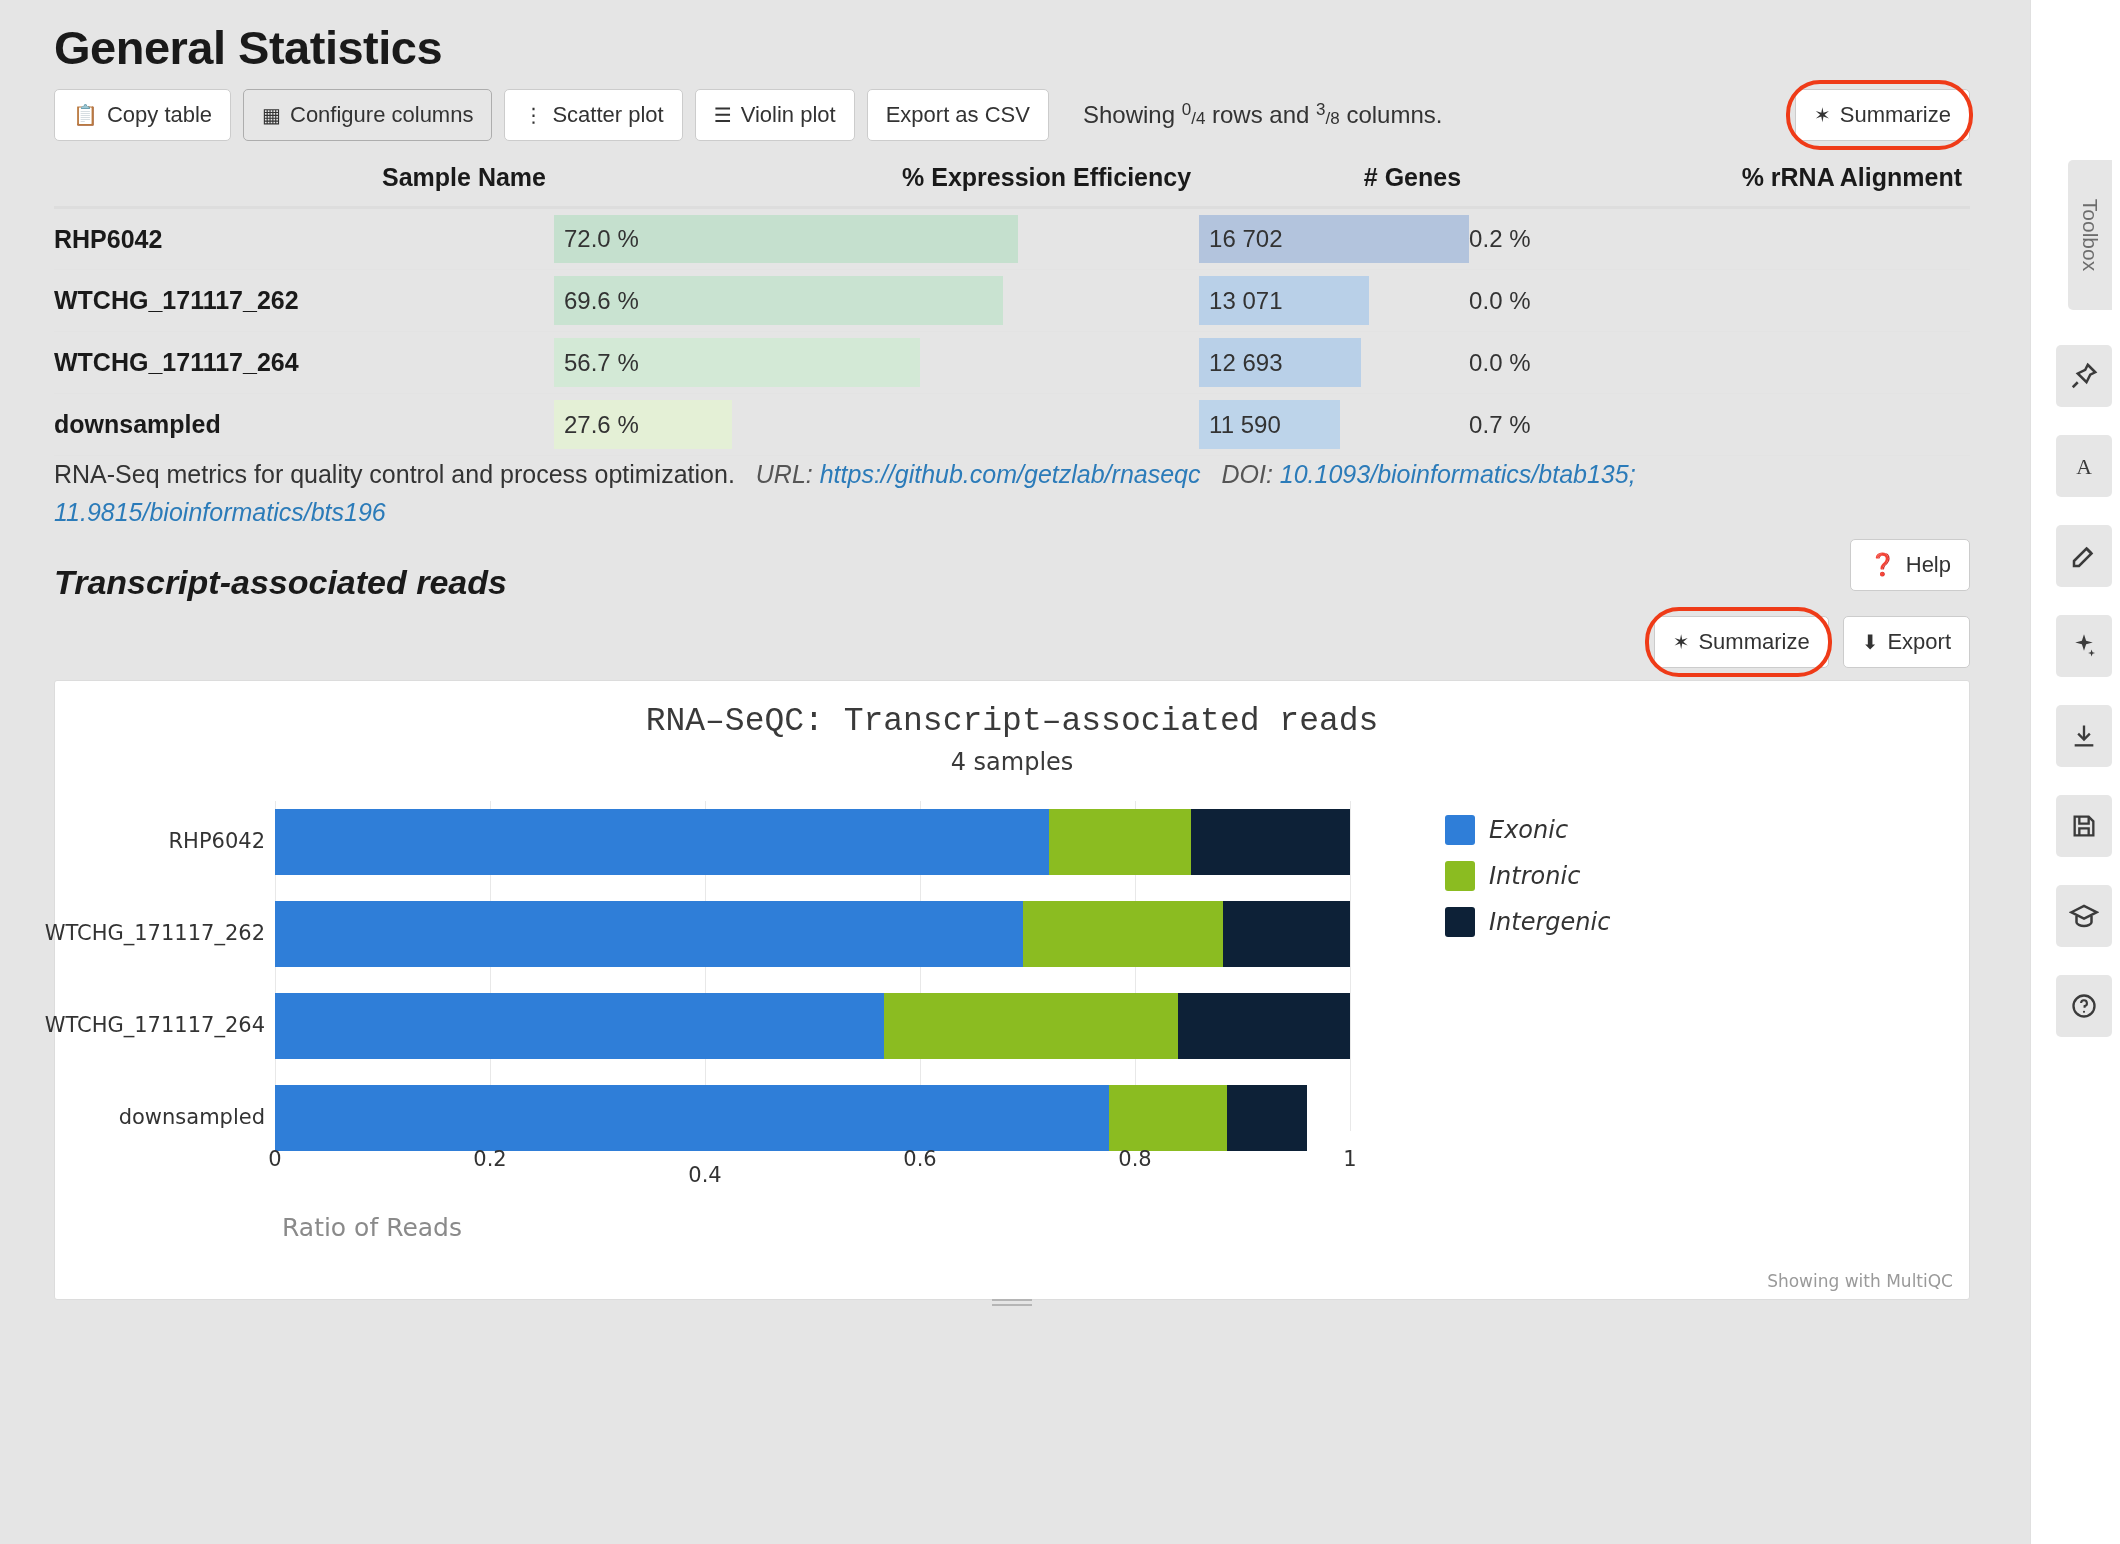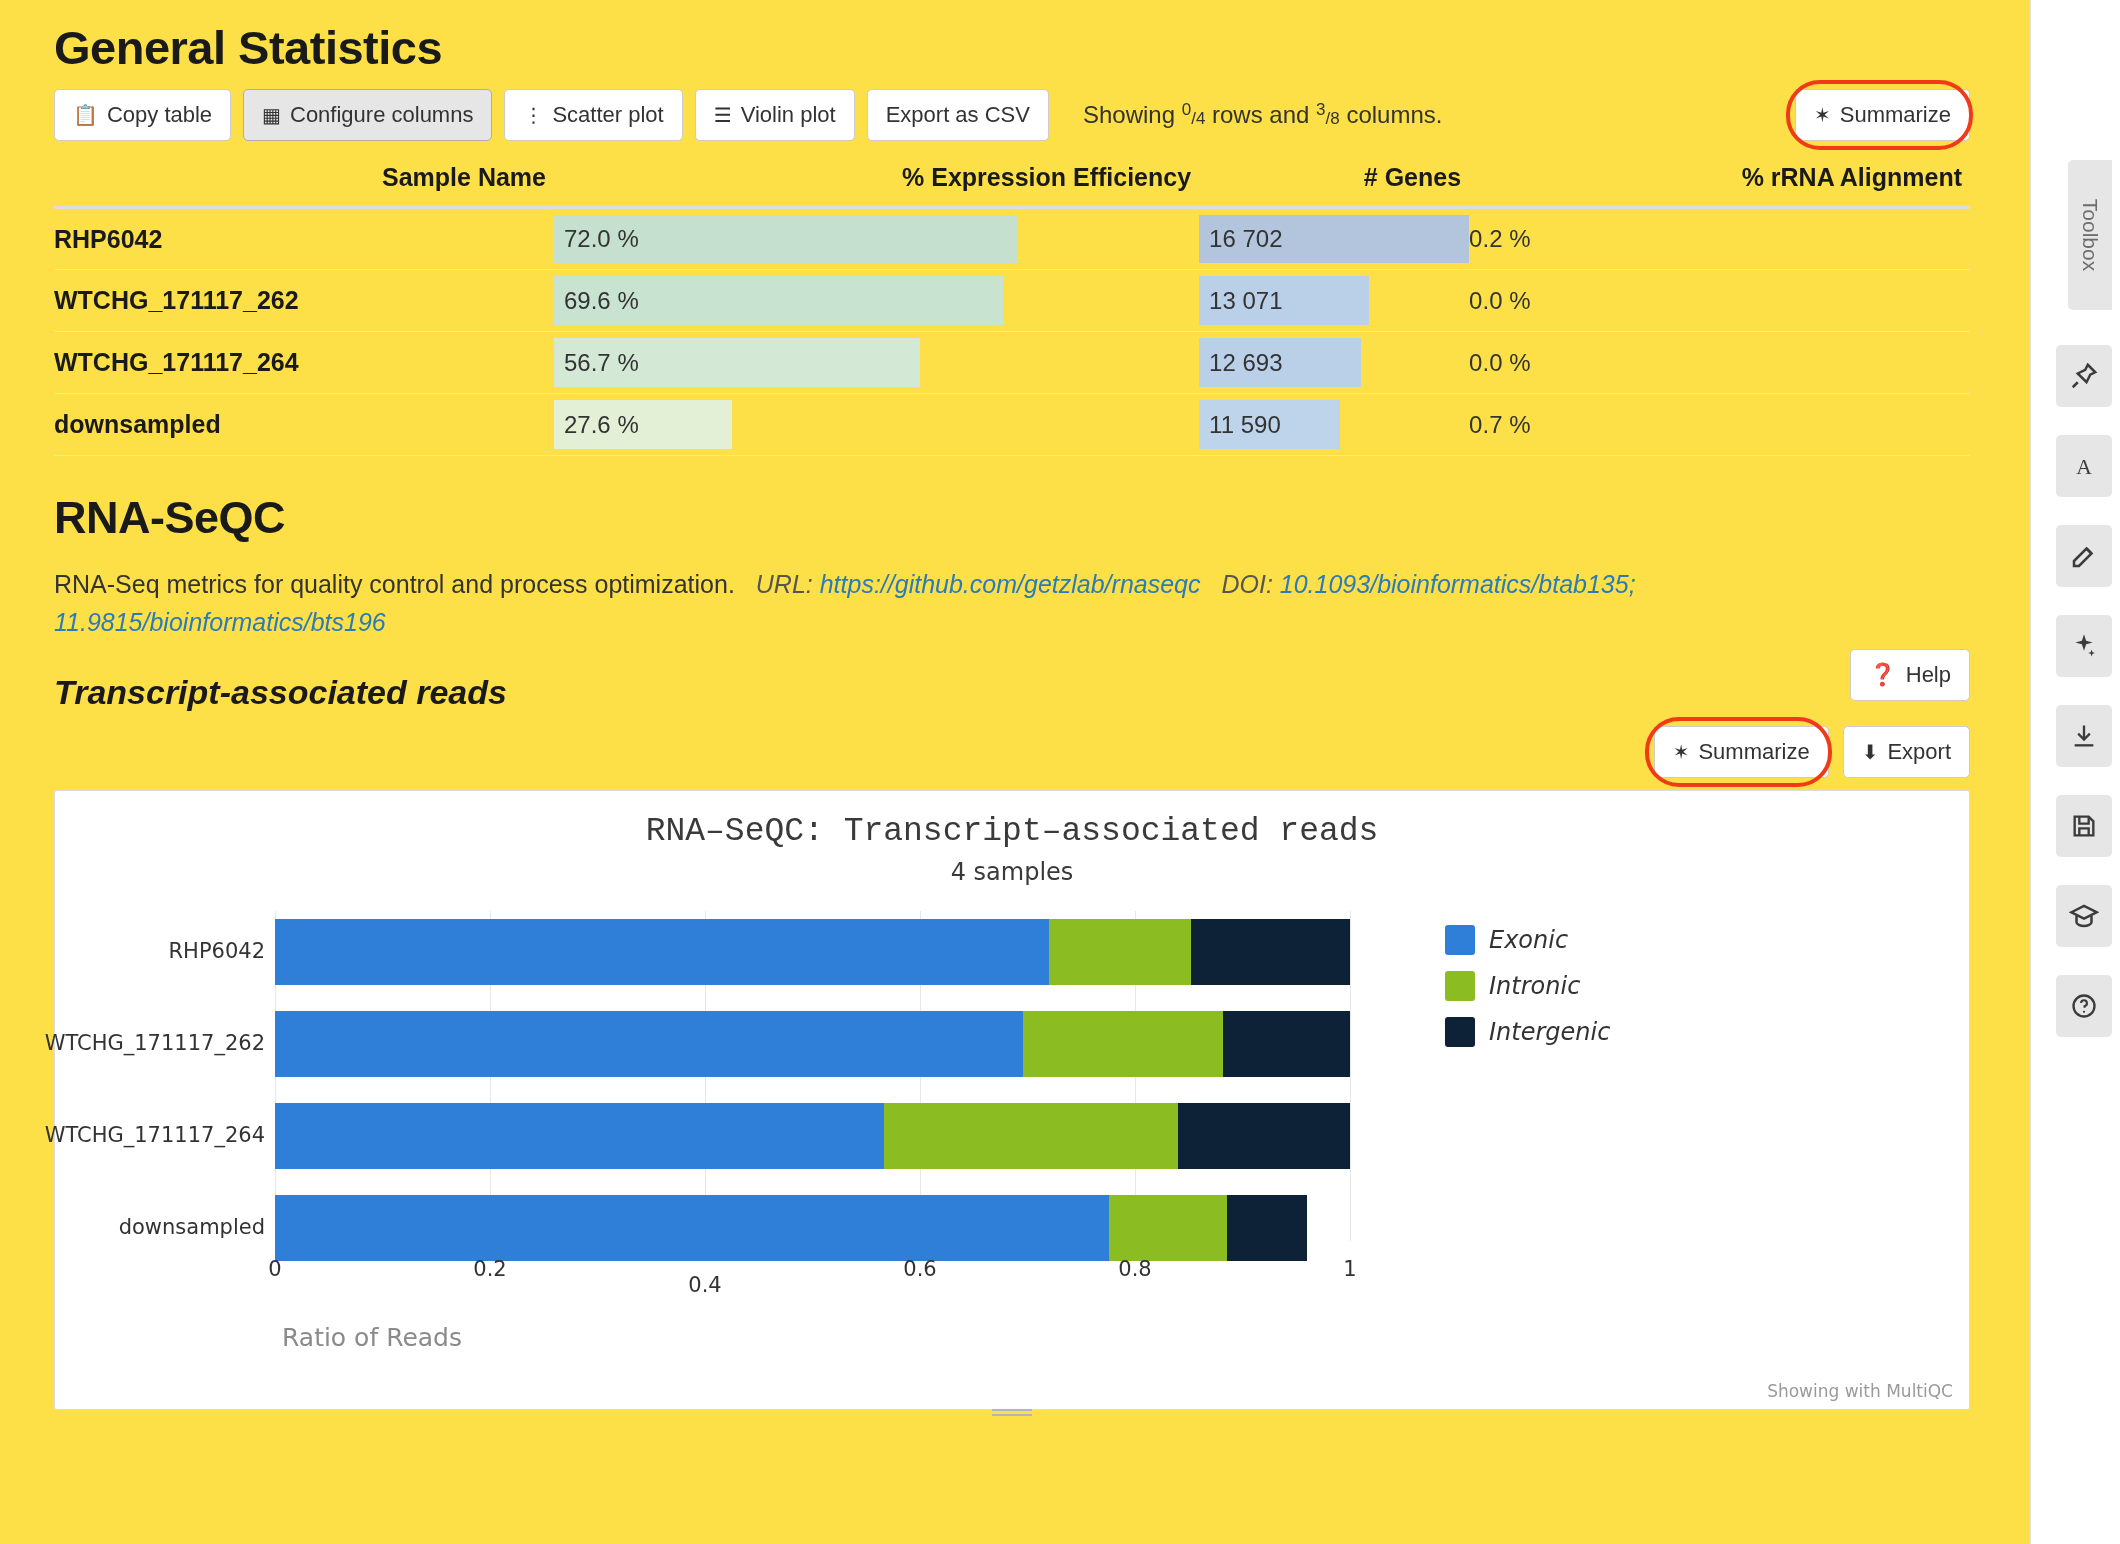--- a/index.html
+++ b/index.html
@@ -8,21 +8,21 @@
     width: 2120px; height: 1544px;
     background: #ffffff;
     font-family: "Liberation Sans", sans-serif;
     color: #333333;
     overflow: hidden;
   }
   .page {
     position: relative;
     width: 2120px;
     height: 1544px;
-    background: #fde047;
+    background: #e5e5e5;
   }
   .content {
     position: absolute;
     left: 0; top: 0;
     width: 2030px;
     height: 1544px;
     padding: 10px 60px 0 54px;
   }
 
   
@@ -401,21 +401,20 @@
           </td>
           <td class="bar-cell">
             <div class="bar" style="width:52%;background:#bdd4ea"></div>
             <div class="val">11 590</div>
           </td>
           <td class="plain">0.7 %</td>
         </tr>
       </tbody>
     </table>
 
-    <h2 class="module-title">RNA-SeQC</h2>
     <p class="module-desc">
       <span>RNA-Seq metrics for quality control and process optimization.</span>
       <span class="meta">URL:</span>
       <a href="#">https://github.com/getzlab/rnaseqc</a>
       <span class="meta">DOI:</span>
       <a href="#">10.1093/bioinformatics/btab135;</a>
       <a href="#">11.9815/bioinformatics/bts196</a>
     </p>
 
     <div class="plot-head">

